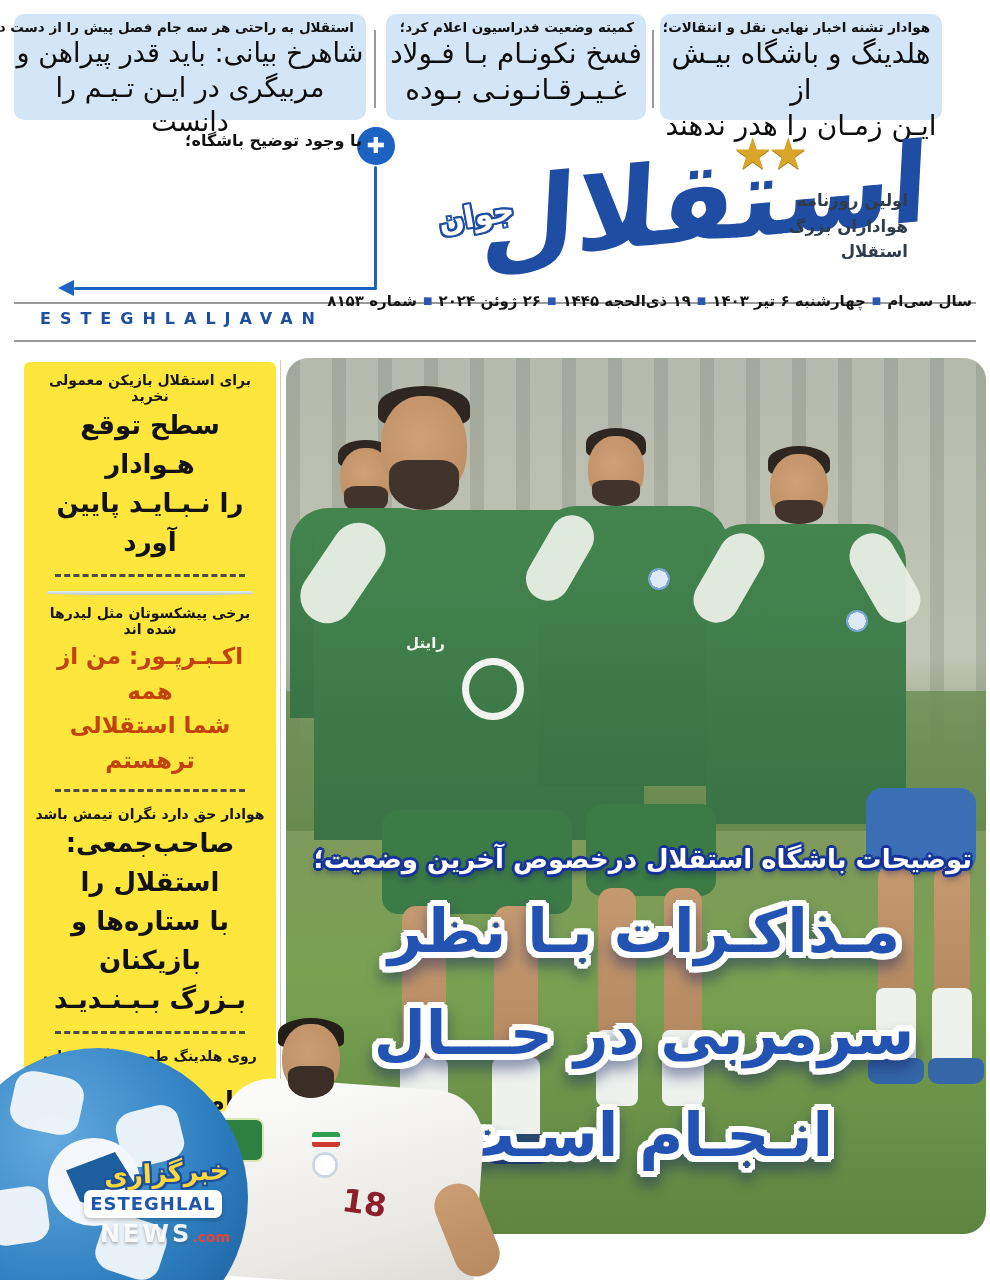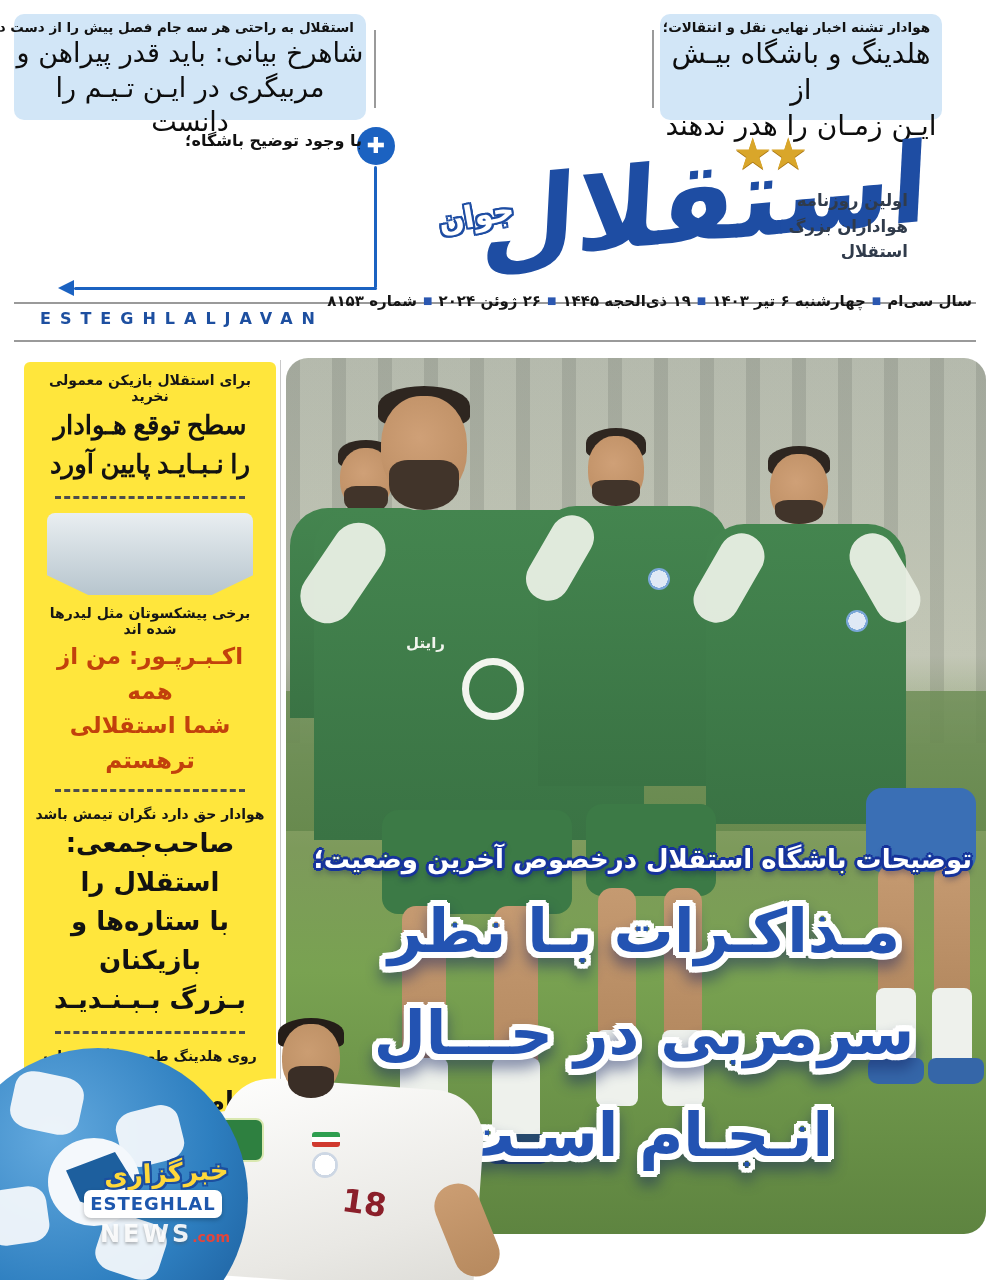--- a/index.html
+++ b/index.html
@@ -124,20 +124,25 @@
 <body>
 
 <div class="page">
 
   <div class="tblock" style="left:660px;width:282px;">
     <div class="kick">هوادار تشنه اخبار نهایی نقل و انتقالات؛</div>
     <div class="head">هلدینگ و باشگاه بیـش از
 ایـن زمـان را هدر ندهند</div>
   </div>
   <div class="tdiv" style="left:652px;"></div>
+  <div class="tblock" style="left:386px;width:260px;">
+    <div class="kick">کمیته وضعیت فدراسیون اعلام کرد؛</div>
+    <div class="head">فسخ نکونـام بـا فـولاد
+غـیـرقـانـونـی بـوده</div>
+  </div>
   <div class="tdiv" style="left:374px;"></div>
   <div class="tblock" style="left:14px;width:352px;">
     <div class="kick">استقلال به راحتی هر سه جام فصل پیش را از دست داد</div>
     <div class="head" style="font-size:27px;">شاهرخ بیانی: باید قدر پیراهن و
 مربیگری در ایـن تـیـم را دانست</div>
   </div>
 
   <div class="plus-icon">✚</div>
   <div class="bracket-v"></div>
   <div class="bracket-h"></div>
@@ -152,21 +157,21 @@
 
   <div class="rule" style="top:302px;"></div>
   <div class="latin-name">ESTEGHLALJAVAN</div>
   <div class="dateline">
     <span>سال سی‌ام</span><span class="blt">■</span><span>چهارشنبه ۶ تیر ۱۴۰۳</span><span class="blt">■</span><span>۱۹ ذی‌الحجه ۱۴۴۵</span><span class="blt">■</span><span>۲۶ ژوئن ۲۰۲۴</span><span class="blt">■</span><span>شماره ۸۱۵۳</span>
   </div>
   <div class="rule" style="top:340px;"></div>
 
   <div class="sidebar">
     <div class="sb-kick">برای استقلال بازیکن معمولی نخرید</div>
-    <div class="sb-head" style="white-space:pre-line;font-family:Liberation Serif, serif;">سطح توقع هـوادار
+    <div class="sb-head" style="white-space:pre-line;">سطح توقع هـوادار
 را نـبـایـد پایین آورد</div>
     <div class="sb-dash"></div>
     <div class="sb-photo">
       
       
       
       
       
     </div>
     <div class="sb-kick">برخی پیشکسوتان مثل لیدرها شده اند</div>

